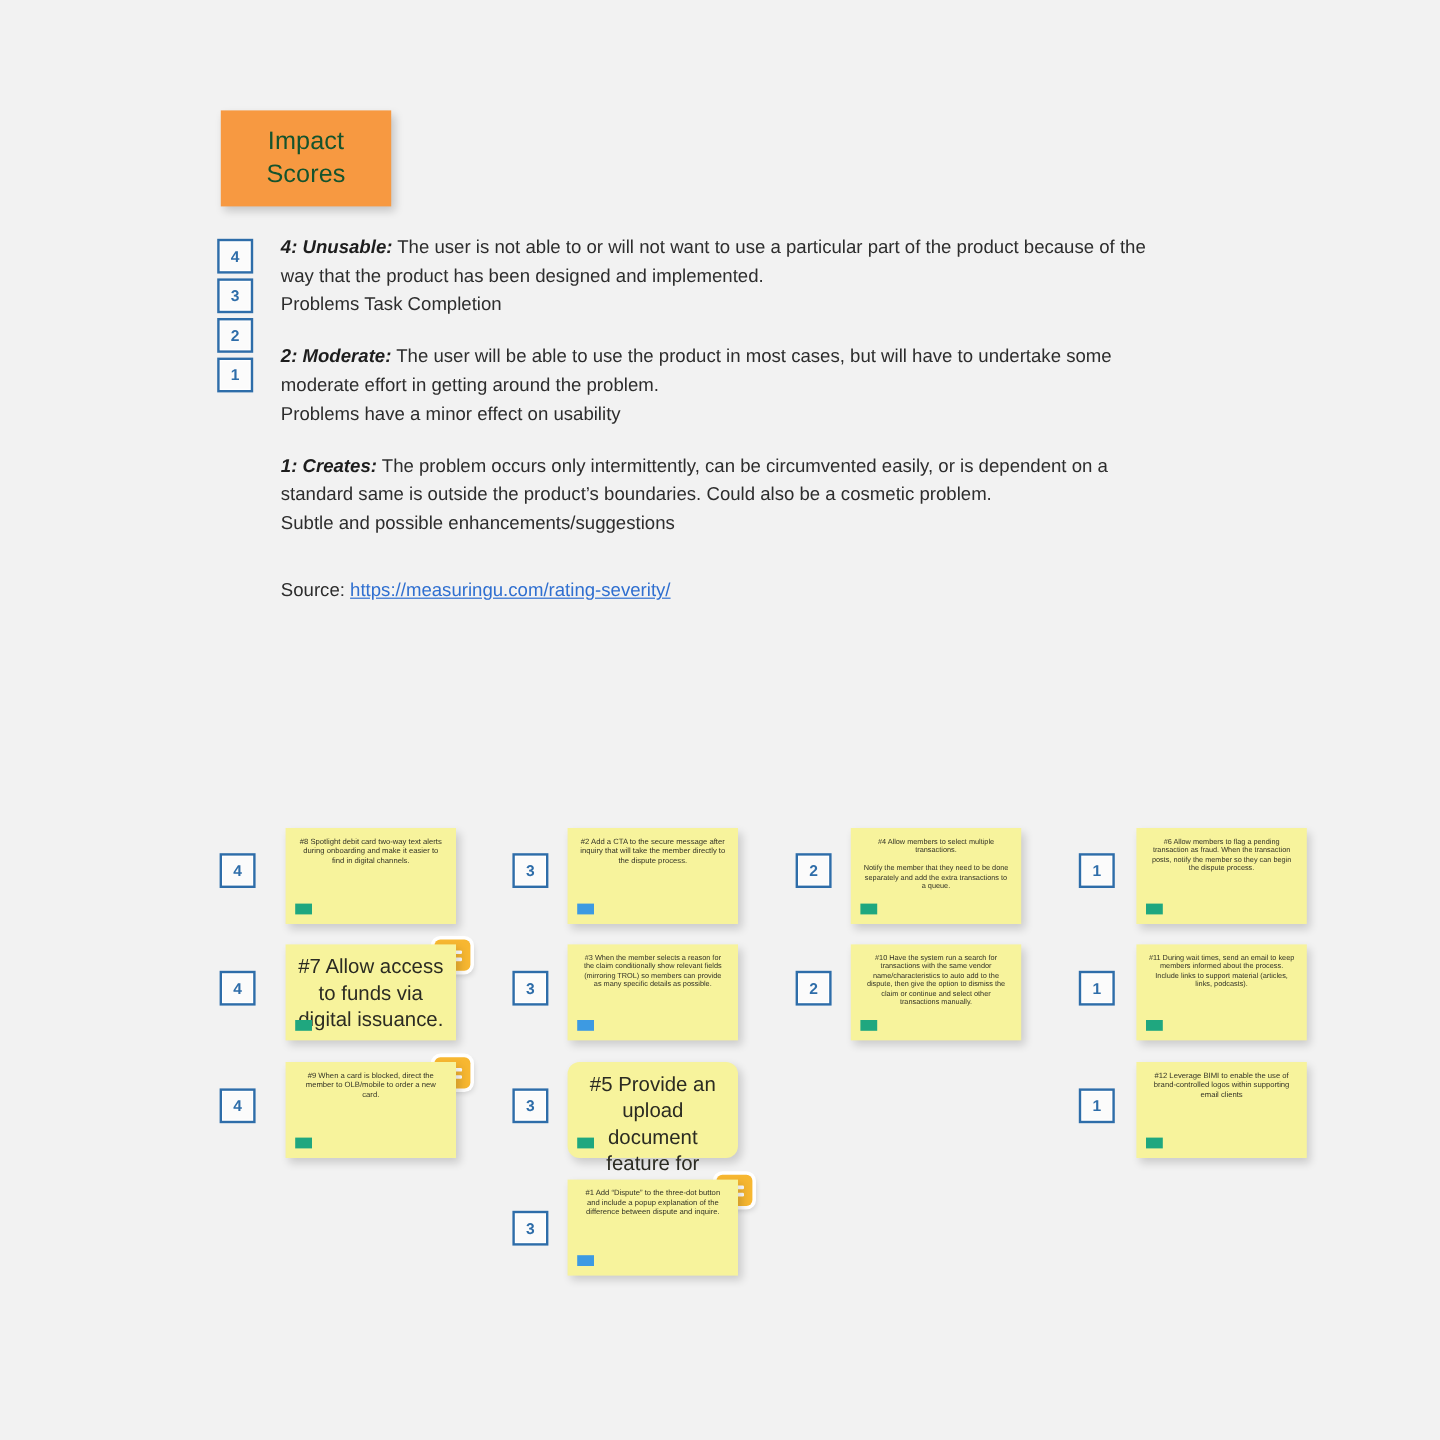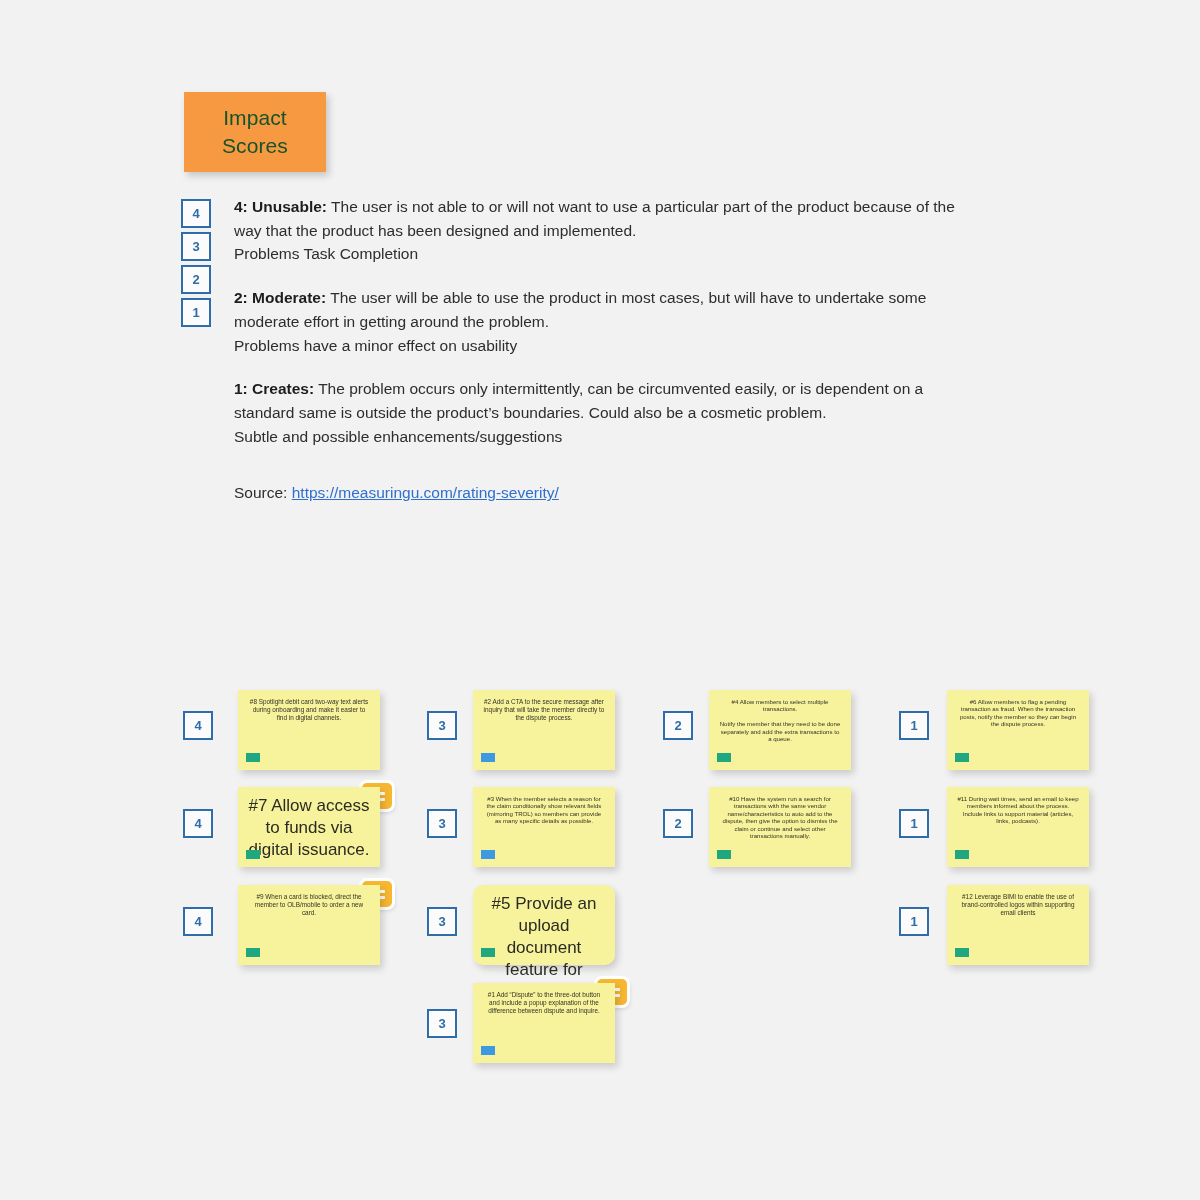--- a/index.html
+++ b/index.html
@@ -68,21 +68,21 @@
     top: 195px;
     width: 745px;
     font-size: 15.5px;
     line-height: 1.53;
     color: #2d2d2d;
   }
   .legend p {
     margin: 0 0 20px 0;
   }
   .legend p:last-child { margin-bottom: 0; margin-top: 33px; }
-  .legend b { font-weight: bold; color: #1d1d1d; }
+  .legend b { font-weight: bold; color: #1d1d1d; font-style: italic; }
   .legend a {
     color: #2f6fd0;
     text-decoration: underline;
   }
   .legend .src-line { margin-bottom: 0; }
 
   
   .board {
     position: absolute;
     left: 0;

